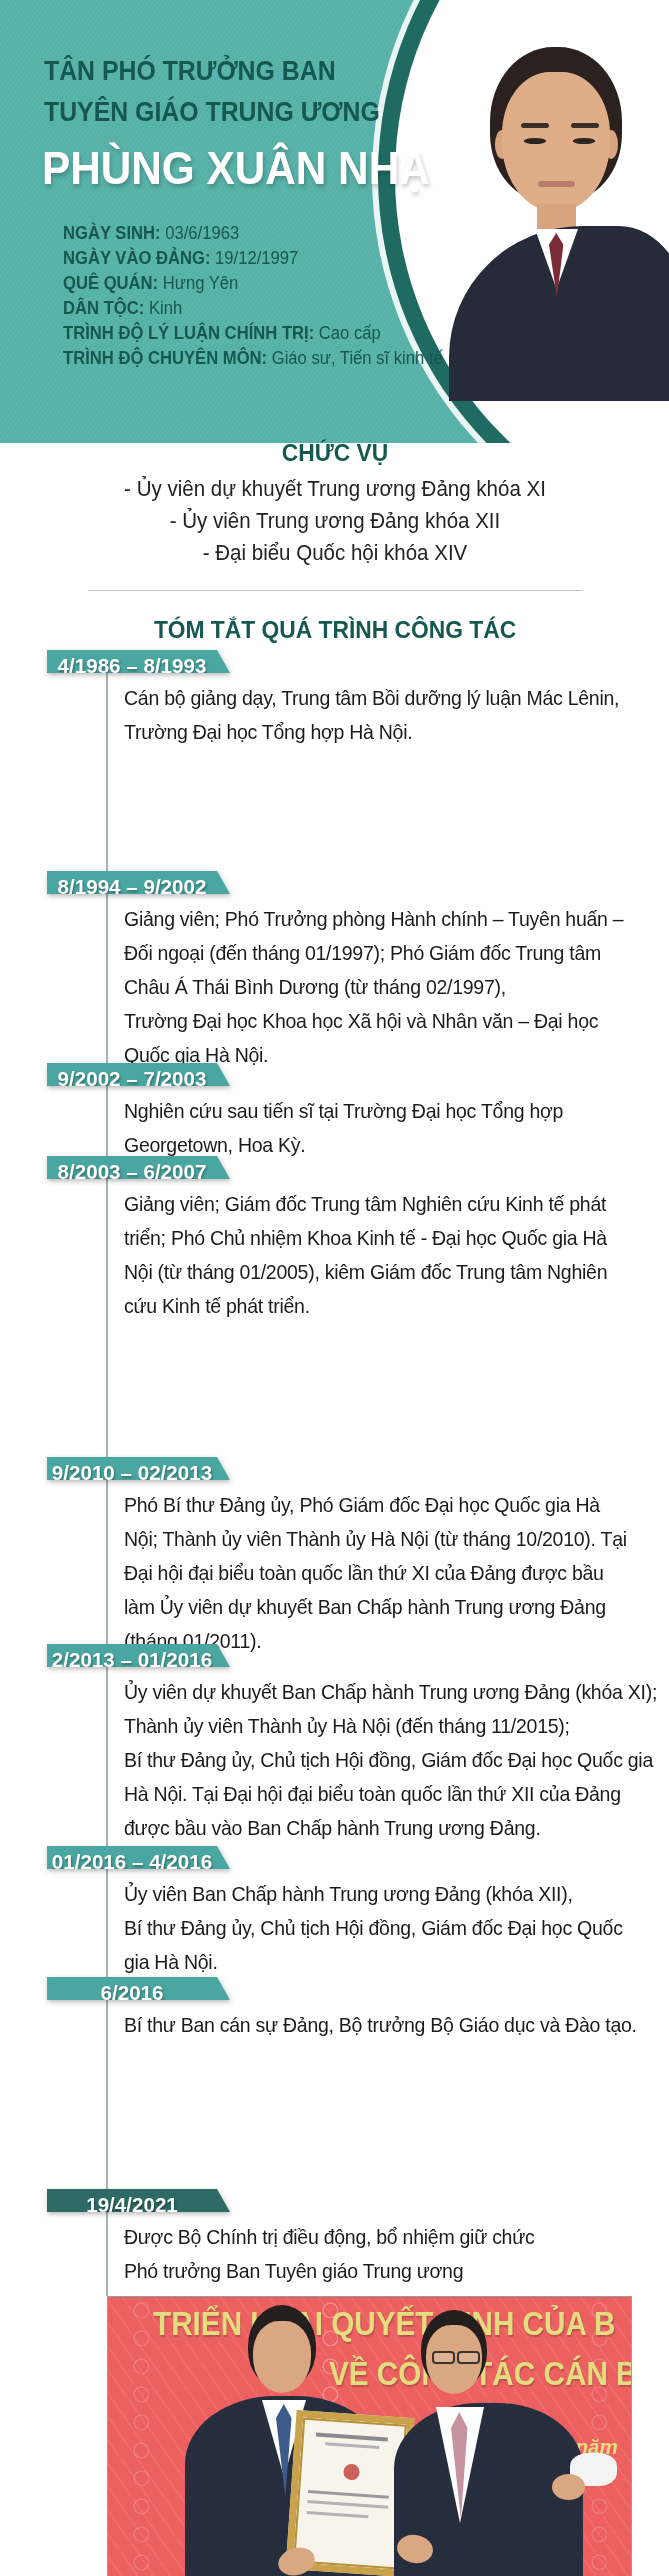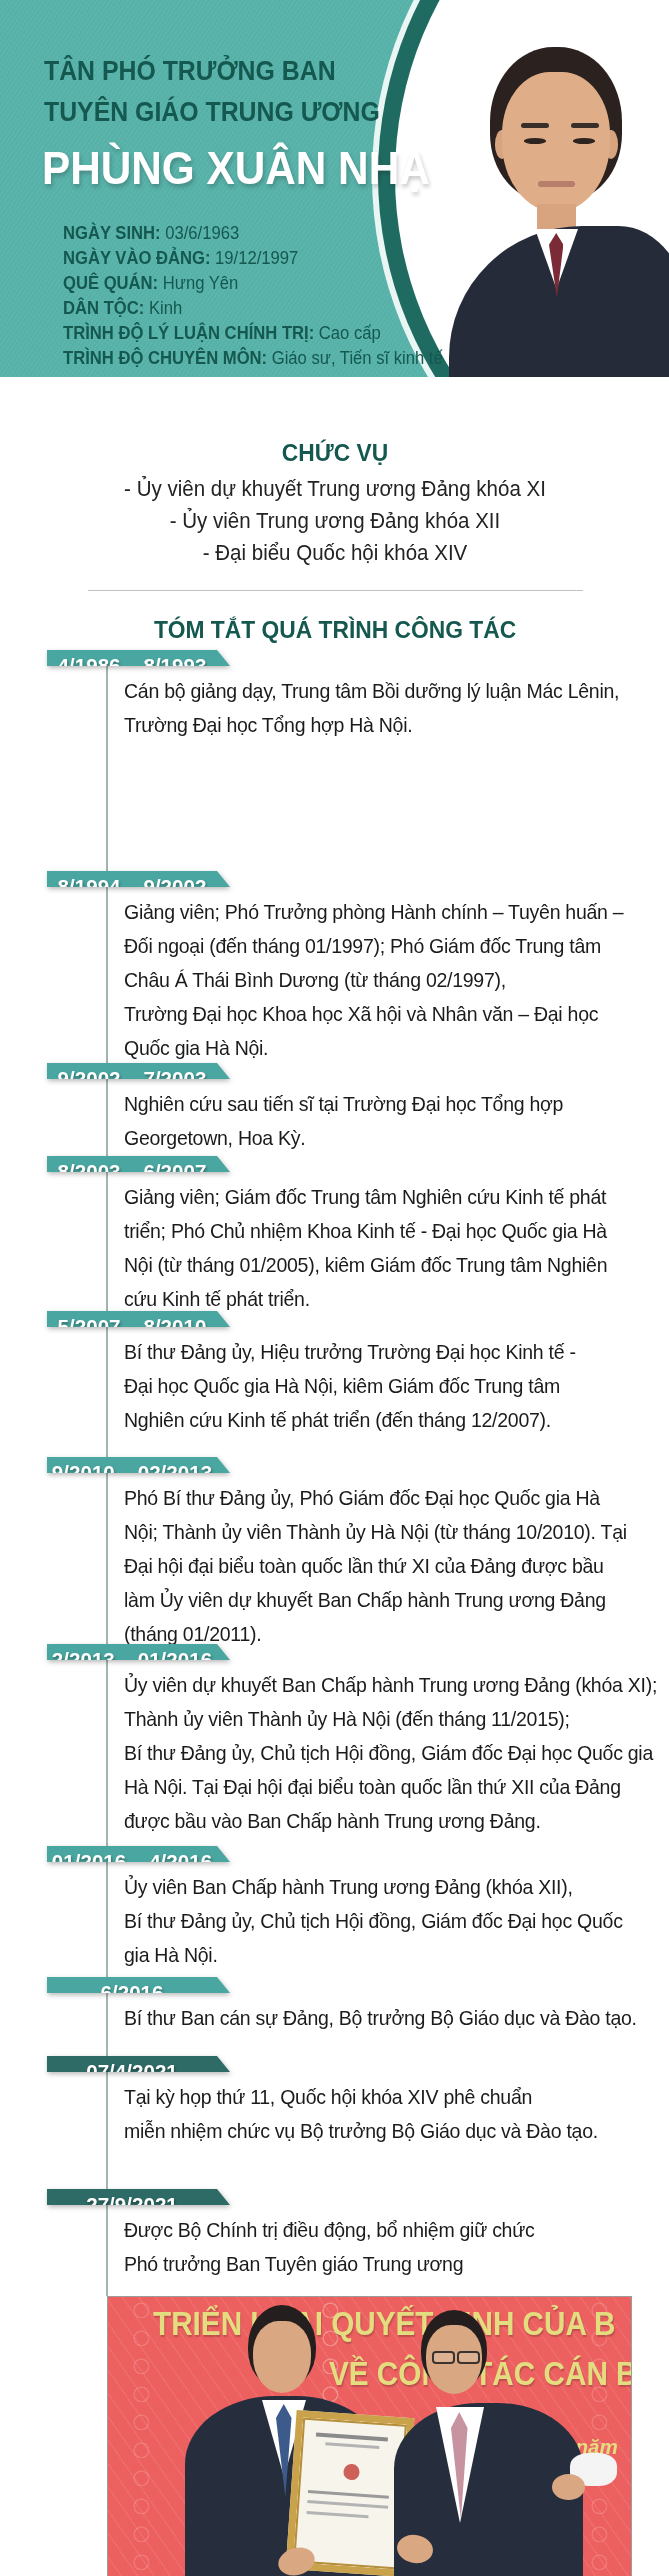--- a/index.html
+++ b/index.html
@@ -1,21 +1,21 @@
 <!DOCTYPE html>
 <html style="font-size:8.2px"><head>
 <meta charset="utf-8">
 <style>
   * { margin:0; padding:0; box-sizing:border-box; }
   html,body { background:#ffffff; }
   body { font-family:"Liberation Sans", sans-serif; }
   .page { position:relative; width:670px; height:2671px; background:#ffffff; overflow:hidden; }
 
   
-  .header { position:absolute; left:0; top:0; width:670px; height:377px; background:#56b1a8; overflow:hidden; }
+  .header { position:absolute; left:0; top:0; width:670px; height:443px; background:#56b1a8; overflow:hidden; }
   .header::before { content:""; position:absolute; inset:0;
     background:repeating-linear-gradient(125deg, rgba(255,255,255,.06) 0 1px, transparent 1px 3.6px); }
   .c-line  { position:absolute; left:372px; top:-215px; width:781px; height:781px; border-radius:50%; background:#eaf6f4; }
   .c-dark  { position:absolute; left:378px; top:-210px; width:770px; height:770px; border-radius:50%; background:#1f6b62; }
   .c-white { position:absolute; left:395px; top:-192px; width:735px; height:735px; border-radius:50%; background:#ffffff; }
 
   .portrait { position:absolute; inset:0; }
   .p-hair { position:absolute; left:490px; top:47px;  width:132px; height:155px; background:#2b2220; border-radius:48% 48% 44% 44%; }
   .p-face { position:absolute; left:502px; top:72px; width:108px; height:140px; background:#dfae88; border-radius:46% 46% 52% 52%; }
   .p-ear-l{ position:absolute; left:495px; top:130px; width:14.4px; height:29px; background:#d8a47f; border-radius:50%; }
@@ -45,21 +45,21 @@
   .sec-heading { position:absolute; left:0; width:670px; text-align:center; color:#14584f; font-weight:700;
                  font-size:24px; transform:scaleX(.95); transform-origin:center top; }
   .pos-items { position:absolute; left:0; top:473px; width:670px; text-align:center; color:#232323;
                font-size:21.6px; line-height:32px; transform:scaleX(.95); transform-origin:center top; }
   .divider { position:absolute; left:88px; top:590px; width:495px; height:1px; background:#c2c2c2; }
 
   
   .tl-line { position:absolute; left:106px; top:662px; width:1.5px; height:1634px; background:#a3b5b2; }
   .entry { position:absolute; left:0; width:670px; }
   .badge-wrap { margin-left:47px; width:183px; filter:drop-shadow(1.5px 2.6px 2.6px rgba(0,0,0,.28)); }
-  .badge { width:183px; height:16px; background:#4aa6a0;
+  .badge { width:183px; height:23px; background:#4aa6a0;
            clip-path:polygon(0 0, 170px 0, 183px 100%, 0 100%); }
   .badge.dark { background:#2e6b66; }
   .badge span { display:block; width:170px; height:32px; line-height:32px; text-align:center; color:#ffffff;
                 font-weight:700; font-size:20.6px; text-shadow:1px 1.5px 2.6px rgba(0,0,0,.35); }
   .etext { margin:8.2px 0 0 124px; width:526px; color:#1b1b1b; font-size:21px; line-height:34px;
            white-space:pre; letter-spacing:-0.3px; transform:scaleX(.93); transform-origin:left top; }
 
   
   .photo { position:absolute; left:107px; top:2296px; width:525px; height:310px; background:#ed6060;
            border:1px solid #9c9c9c; overflow:hidden; }
@@ -179,30 +179,20 @@
     <div class="badge-wrap">
         <div class="badge">
           <span>8/2003 – 6/2007</span>
         </div>
       </div>
     <p class="etext">Giảng viên; Giám đốc Trung tâm Nghiên cứu Kinh tế phát
 triển; Phó Chủ nhiệm Khoa Kinh tế - Đại học Quốc gia Hà
 Nội (từ tháng 01/2005), kiêm Giám đốc Trung tâm Nghiên
 cứu Kinh tế phát triển.</p>
   </div>
-  <div class="entry" style="top:1311px;">
-    <div class="badge-wrap">
-        <div class="badge">
-          <span>5/2007 – 8/2010</span>
-        </div>
-      </div>
-    <p class="etext">Bí thư Đảng ủy, Hiệu trưởng Trường Đại học Kinh tế -
-Đại học Quốc gia Hà Nội, kiêm Giám đốc Trung tâm
-Nghiên cứu Kinh tế phát triển (đến tháng 12/2007).</p>
-  </div>
   <div class="entry" style="top:1457px;">
     <div class="badge-wrap">
         <div class="badge">
           <span>9/2010 – 02/2013</span>
         </div>
       </div>
     <p class="etext">Phó Bí thư Đảng ủy, Phó Giám đốc Đại học Quốc gia Hà
 Nội; Thành ủy viên Thành ủy Hà Nội (từ tháng 10/2010). Tại
 Đại hội đại biểu toàn quốc lần thứ XI của Đảng được bầu
 làm Ủy viên dự khuyết Ban Chấp hành Trung ương Đảng
@@ -231,33 +221,24 @@
 gia Hà Nội.</p>
   </div>
   <div class="entry" style="top:1977px;">
     <div class="badge-wrap">
         <div class="badge">
           <span>6/2016</span>
         </div>
       </div>
     <p class="etext">Bí thư Ban cán sự Đảng, Bộ trưởng Bộ Giáo dục và Đào tạo.</p>
   </div>
-  <div class="entry" style="top:2056px;">
+  <div class="entry" style="top:2189px;">
     <div class="badge-wrap">
         <div class="badge dark">
-          <span>07/4/2021</span>
-        </div>
-      </div>
-    <p class="etext">Tại kỳ họp thứ 11, Quốc hội khóa XIV phê chuẩn
-miễn nhiệm chức vụ Bộ trưởng Bộ Giáo dục và Đào tạo.</p>
-  </div>
-  <div class="entry" style="top:2189px;">
-    <div class="badge-wrap">
-        <div class="badge dark">
-          <span>27/9/2021</span>
+          <span>19/4/2021</span>
         </div>
       </div>
     <p class="etext">Được Bộ Chính trị điều động, bổ nhiệm giữ chức
 Phó trưởng Ban Tuyên giáo Trung ương</p>
   </div>
 
   <div class="photo">
     <div class="texture"></div>
     <div class="motif-col" style="left:210px;"></div>
     <div class="motif-col" style="left:20.6px; opacity:.3;"></div>

